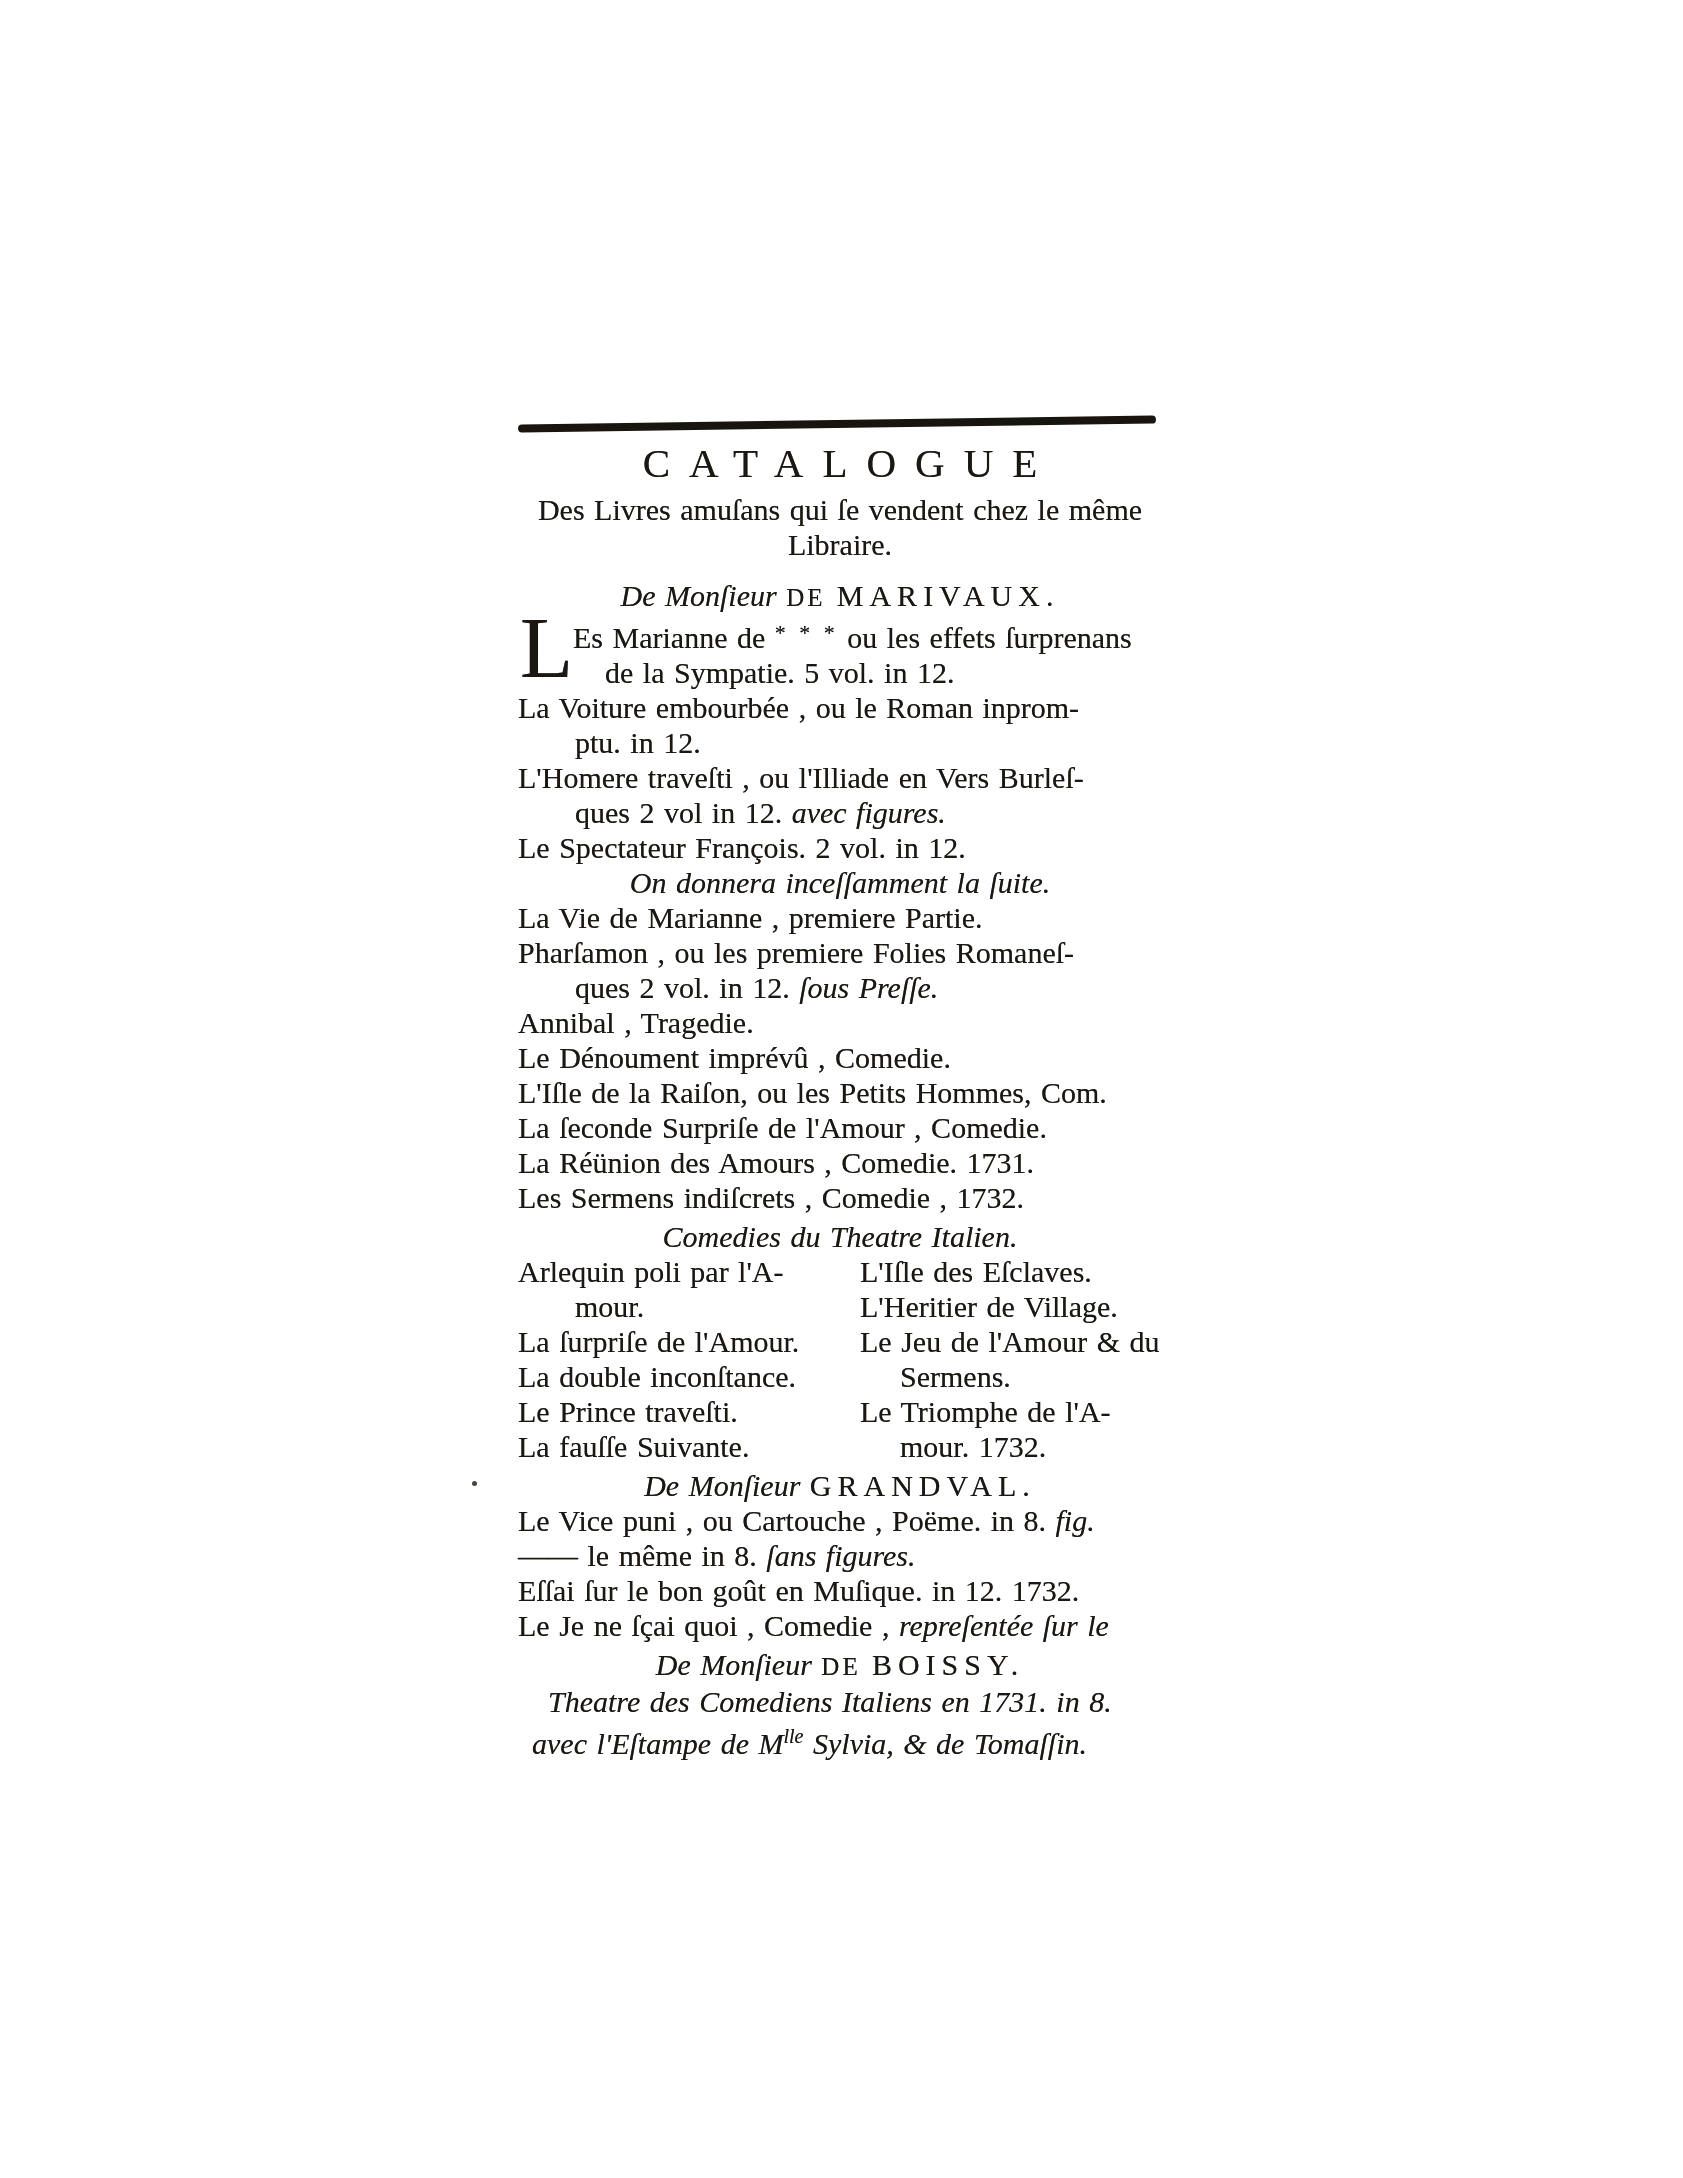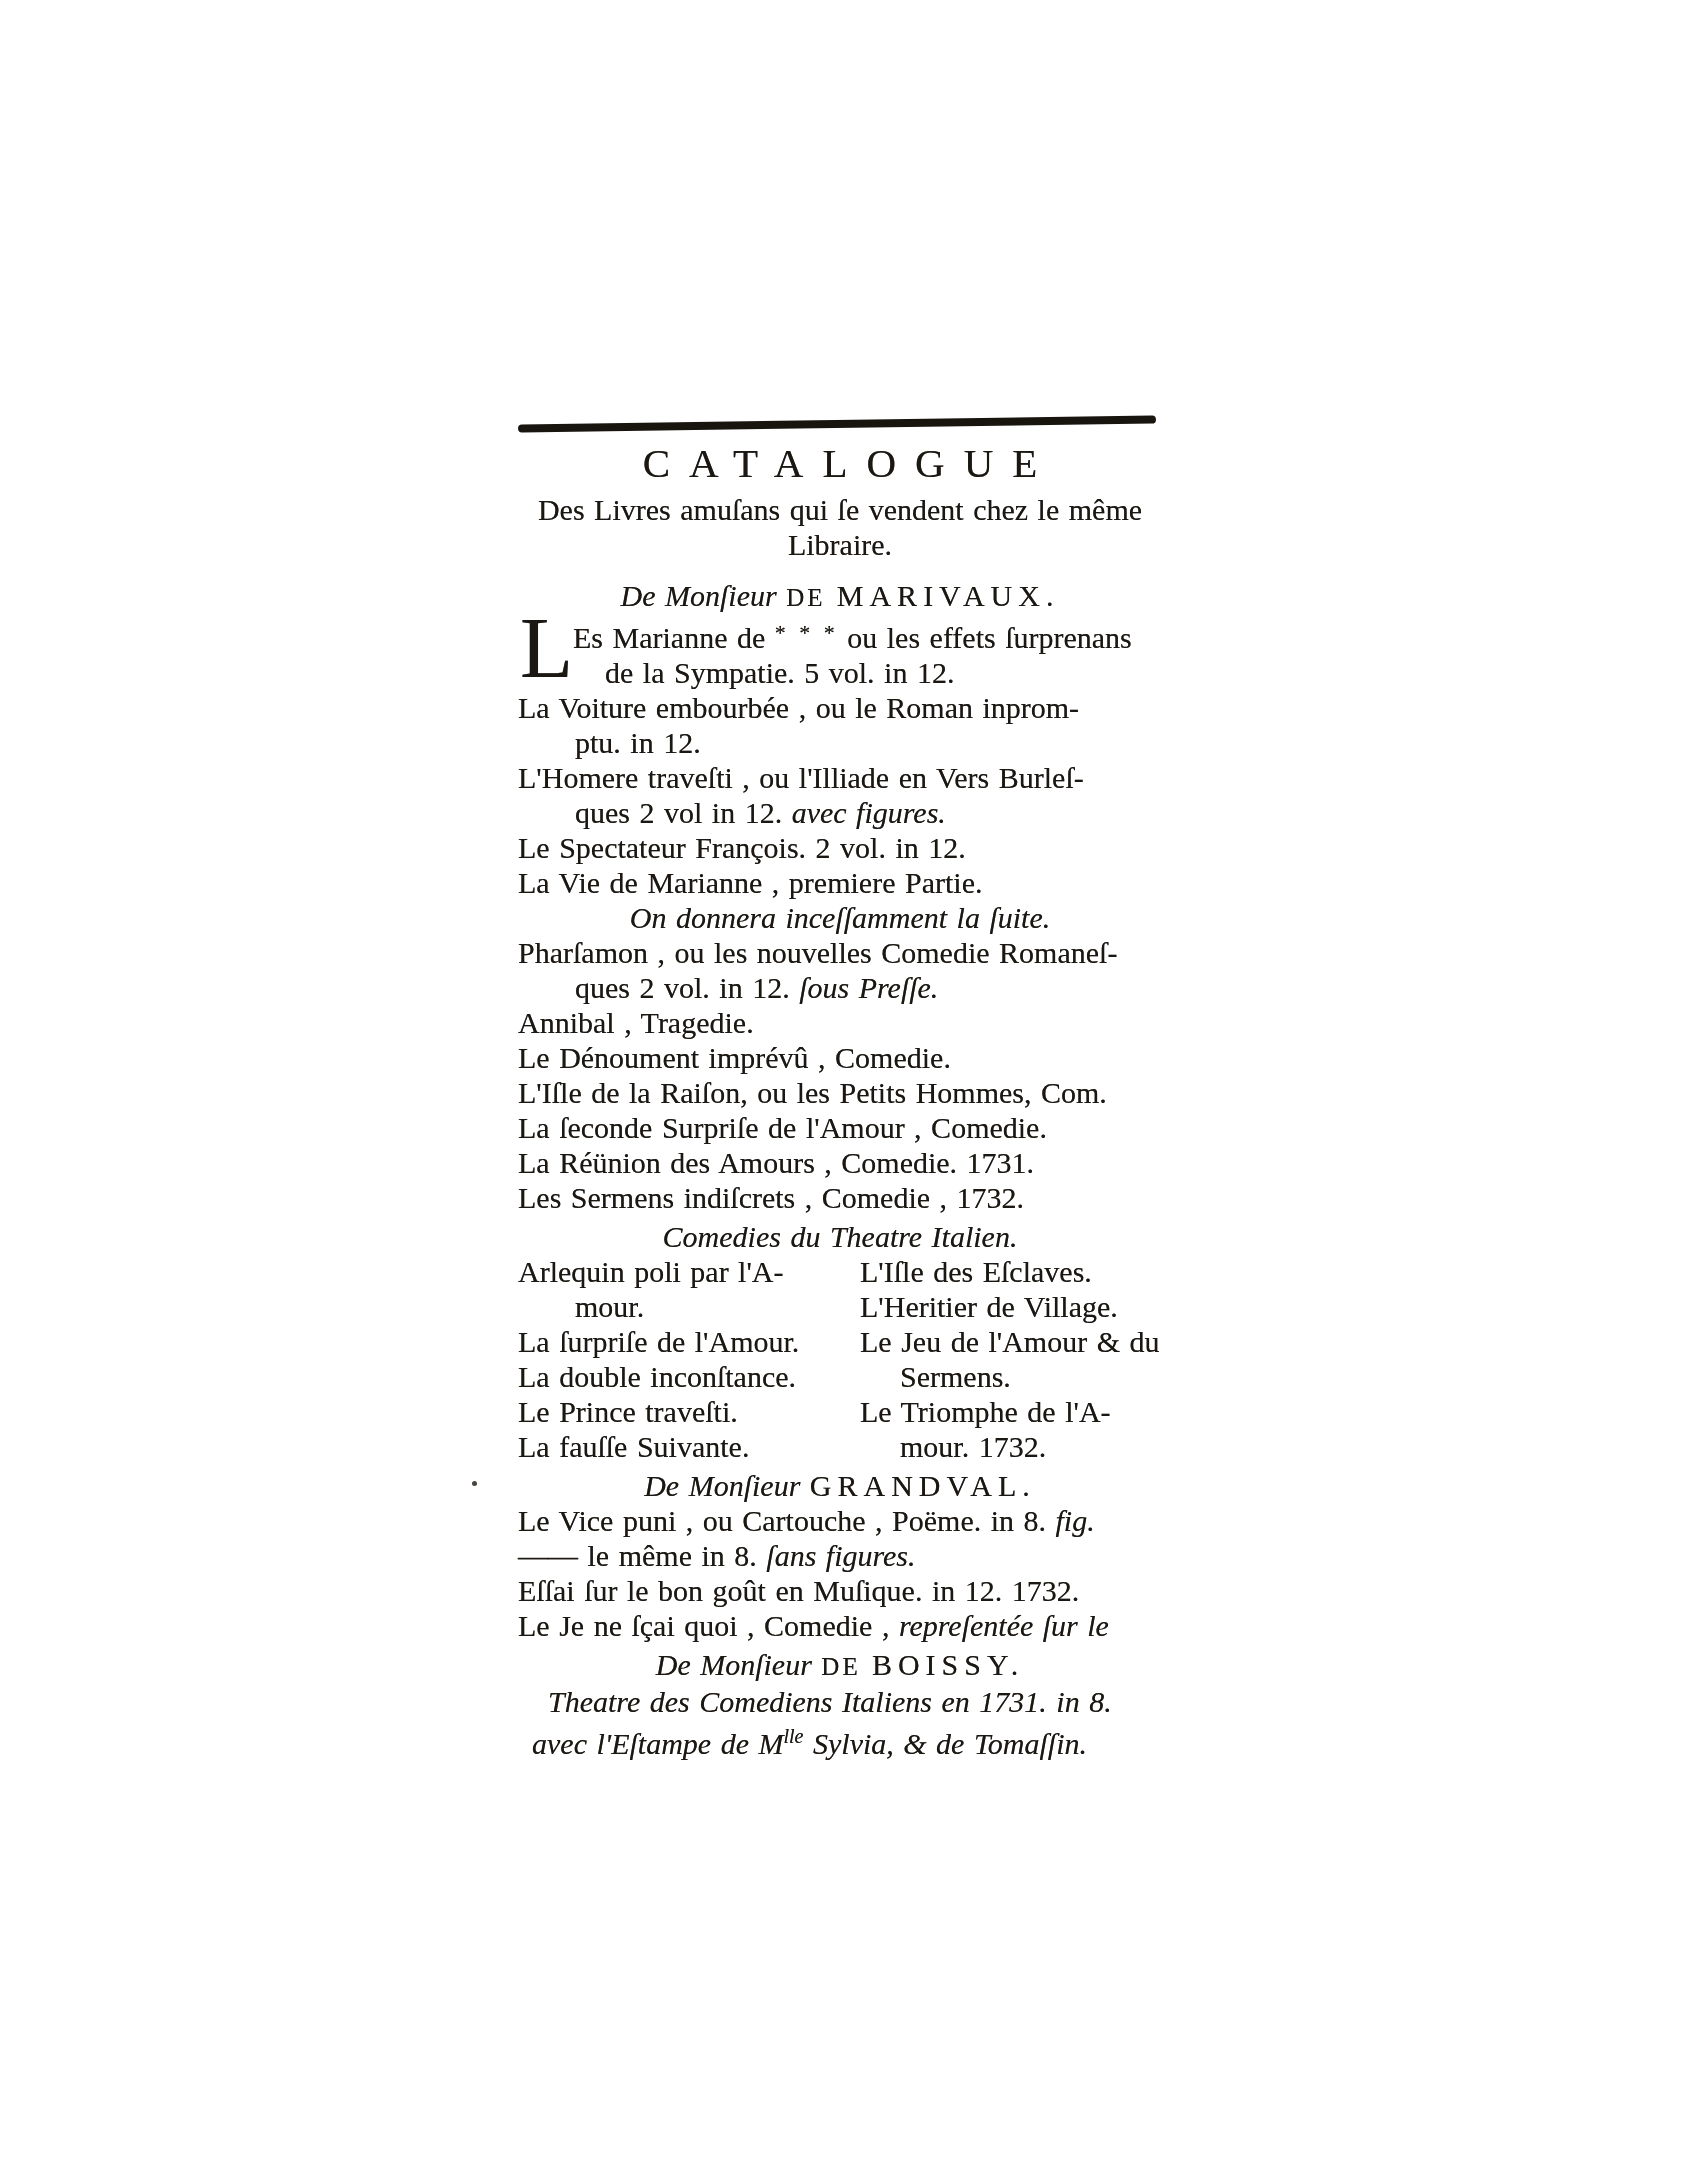--- a/index.html
+++ b/index.html
@@ -47,23 +47,23 @@
   <div class="line center">Libraire.</div>
   <div id="flow">
       <div class="line center head"><span class="s-i">De Monſieur </span><span class="s-scs">DE </span><span class="s-sc">MARIVAUX.</span></div>
       <div class="line pl-a"><span class="dropcap">L</span><span>Es Marianne de </span><span class="s-stars">* * *</span><span> ou les effets ſurprenans</span></div>
       <div class="line pl-b"><span>de la Sympatie. 5 vol. in 12.</span></div>
       <div class="line"><span>La Voiture embourbée , ou le Roman inprom-</span></div>
       <div class="line ind1"><span>ptu. in 12.</span></div>
       <div class="line"><span>L'Homere traveſti , ou l'Illiade en Vers Burleſ-</span></div>
       <div class="line ind1"><span>ques 2 vol in 12. </span><span class="s-i">avec figures.</span></div>
       <div class="line"><span>Le Spectateur François. 2 vol. in 12.</span></div>
+      <div class="line center"><span class="s-i">On donnera inceſſamment la ſuite.</span></div>
       <div class="line"><span>La Vie de Marianne , premiere Partie.</span></div>
-      <div class="line center"><span class="s-i">On donnera inceſſamment la ſuite.</span></div>
-      <div class="line"><span>Pharſamon , ou les nouvelles Comedie Romaneſ-</span></div>
+      <div class="line"><span>Pharſamon , ou les premiere Folies Romaneſ-</span></div>
       <div class="line ind1"><span>ques 2 vol. in 12. </span><span class="s-i">ſous Preſſe.</span></div>
       <div class="line"><span>Annibal , Tragedie.</span></div>
       <div class="line"><span>Le Dénoument imprévû , Comedie.</span></div>
       <div class="line"><span>L'Iſle de la Raiſon, ou les Petits Hommes, Com.</span></div>
       <div class="line"><span>La ſeconde Surpriſe de l'Amour , Comedie.</span></div>
       <div class="line"><span>La Réünion des Amours , Comedie. 1731.</span></div>
       <div class="line"><span>Les Sermens indiſcrets , Comedie , 1732.</span></div>
       <div class="line center head2"><span class="s-i">Comedies du Theatre Italien.</span></div>
       <div class="cols">
         <div class="col-l">

